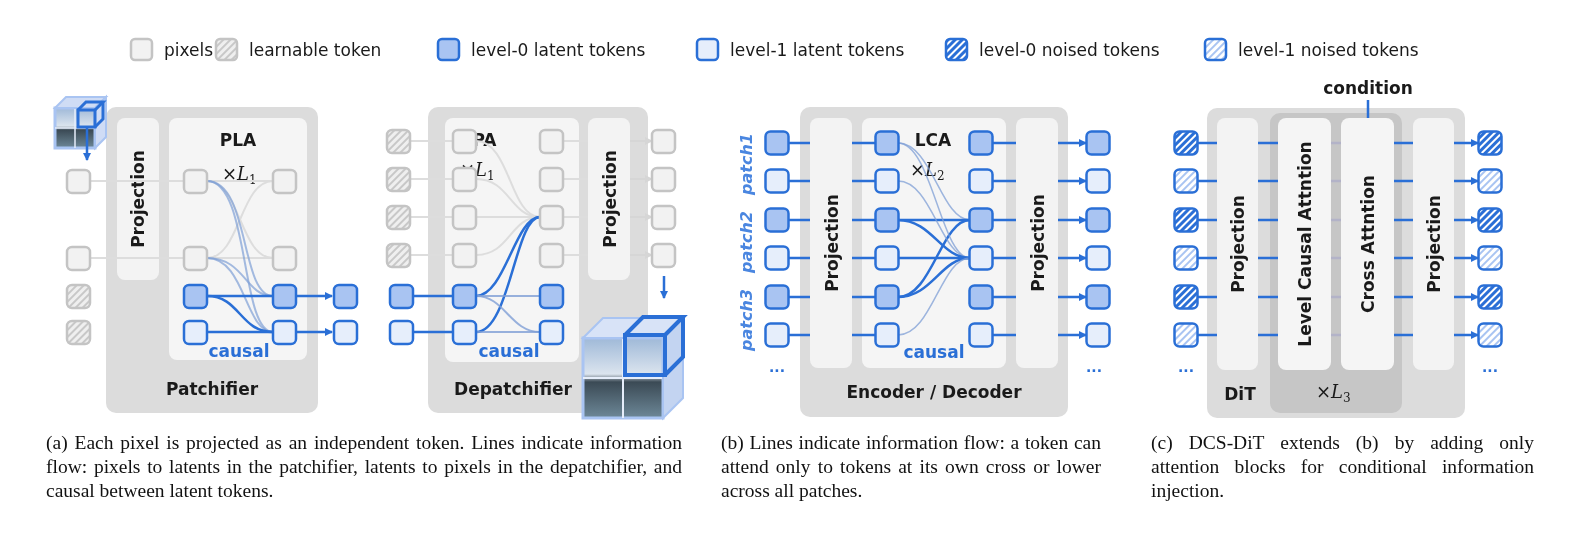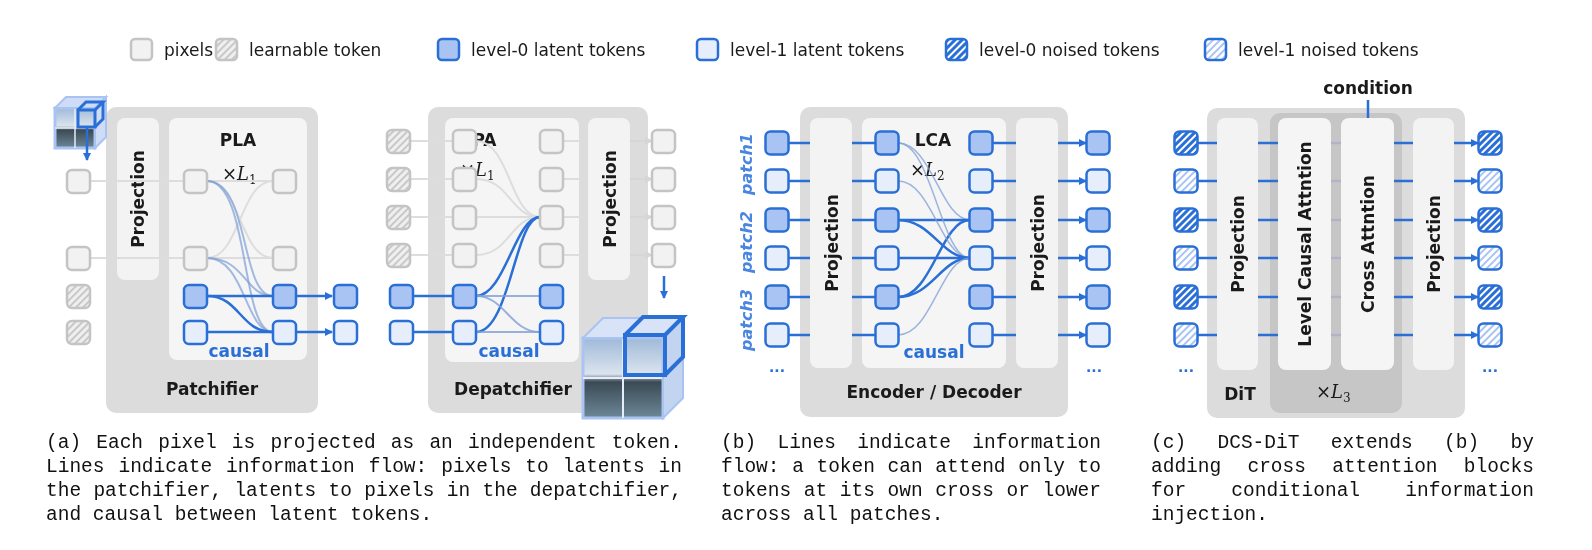--- a/index.html
+++ b/index.html
@@ -3,21 +3,21 @@
 <meta charset="utf-8">
 <style>
   html, body { margin:0; padding:0; background:#ffffff; }
   body { width:1592px; height:550px; position:relative; overflow:hidden; font-family:"DejaVu Sans", sans-serif; }
   #diagram { position:absolute; left:0; top:0; width:1592px; height:550px; }
   .leg-text { font-family:"DejaVu Sans", sans-serif; font-size:17px; fill:#1a1a1a; }
   .bold { font-weight:bold; fill:#1a1a1a; }
   .math { font-family:"DejaVu Serif", serif; font-style:italic; fill:#1a1a1a; }
   .blue-text { fill:#2a6fd6; font-weight:bold; }
   .patch-label { fill:#4a86e0; font-style:italic; font-weight:bold; font-family:"DejaVu Sans", sans-serif; }
-  .caption { position:absolute; font-family:Liberation Mono, monospace; font-size:19.5px; line-height:24px; color:#111; text-align:justify; }
+  .caption { position:absolute; font-family:Liberation Serif, serif; font-size:19.5px; line-height:24px; color:#111; text-align:justify; }
 </style>
 </head>
 <body>
 
 <svg id="diagram" xmlns="http://www.w3.org/2000/svg" width="1592" height="550" viewBox="0 0 1592 550">
   <defs>
     <pattern id="hatchGray" width="5" height="5" patternUnits="userSpaceOnUse" patternTransform="rotate(45)">
       <rect width="5" height="5" fill="#efefef"></rect>
       <rect width="2" height="5" fill="#c8c8c8"></rect>
     </pattern>
@@ -362,13 +362,13 @@
         <rect x="1174.5" y="323.5" width="23" height="23" rx="5" fill="url(#hatchL1)" stroke="#2a6fd6" stroke-width="2.5"></rect>
         <rect x="1478.5" y="323.5" width="23" height="23" rx="5" fill="url(#hatchL1)" stroke="#2a6fd6" stroke-width="2.5"></rect>
       </g>
     <text class="blue-text" font-size="14" x="1186" y="372" text-anchor="middle">...</text>
     <text class="blue-text" font-size="14" x="1490" y="372" text-anchor="middle">...</text>
   </g>
 </svg>
 
 <div class="caption" style="left:46px; top:431px; width:636px;">(a) Each pixel is projected as an independent token. Lines indicate information flow: pixels to latents in the patchifier, latents to pixels in the depatchifier, and causal between latent tokens.</div>
 <div class="caption" style="left:721px; top:431px; width:380px;">(b) Lines indicate information flow: a token can attend only to tokens at its own cross or lower across all patches.</div>
-<div class="caption" style="left:1151px; top:431px; width:383px;">(c) DCS-DiT extends (b) by adding cross attention blocks for conditional information injection.</div>
+<div class="caption" style="left:1151px; top:431px; width:383px;">(c) DCS-DiT extends (b) by adding only attention blocks for conditional information injection.</div>
 
 </body></html>

